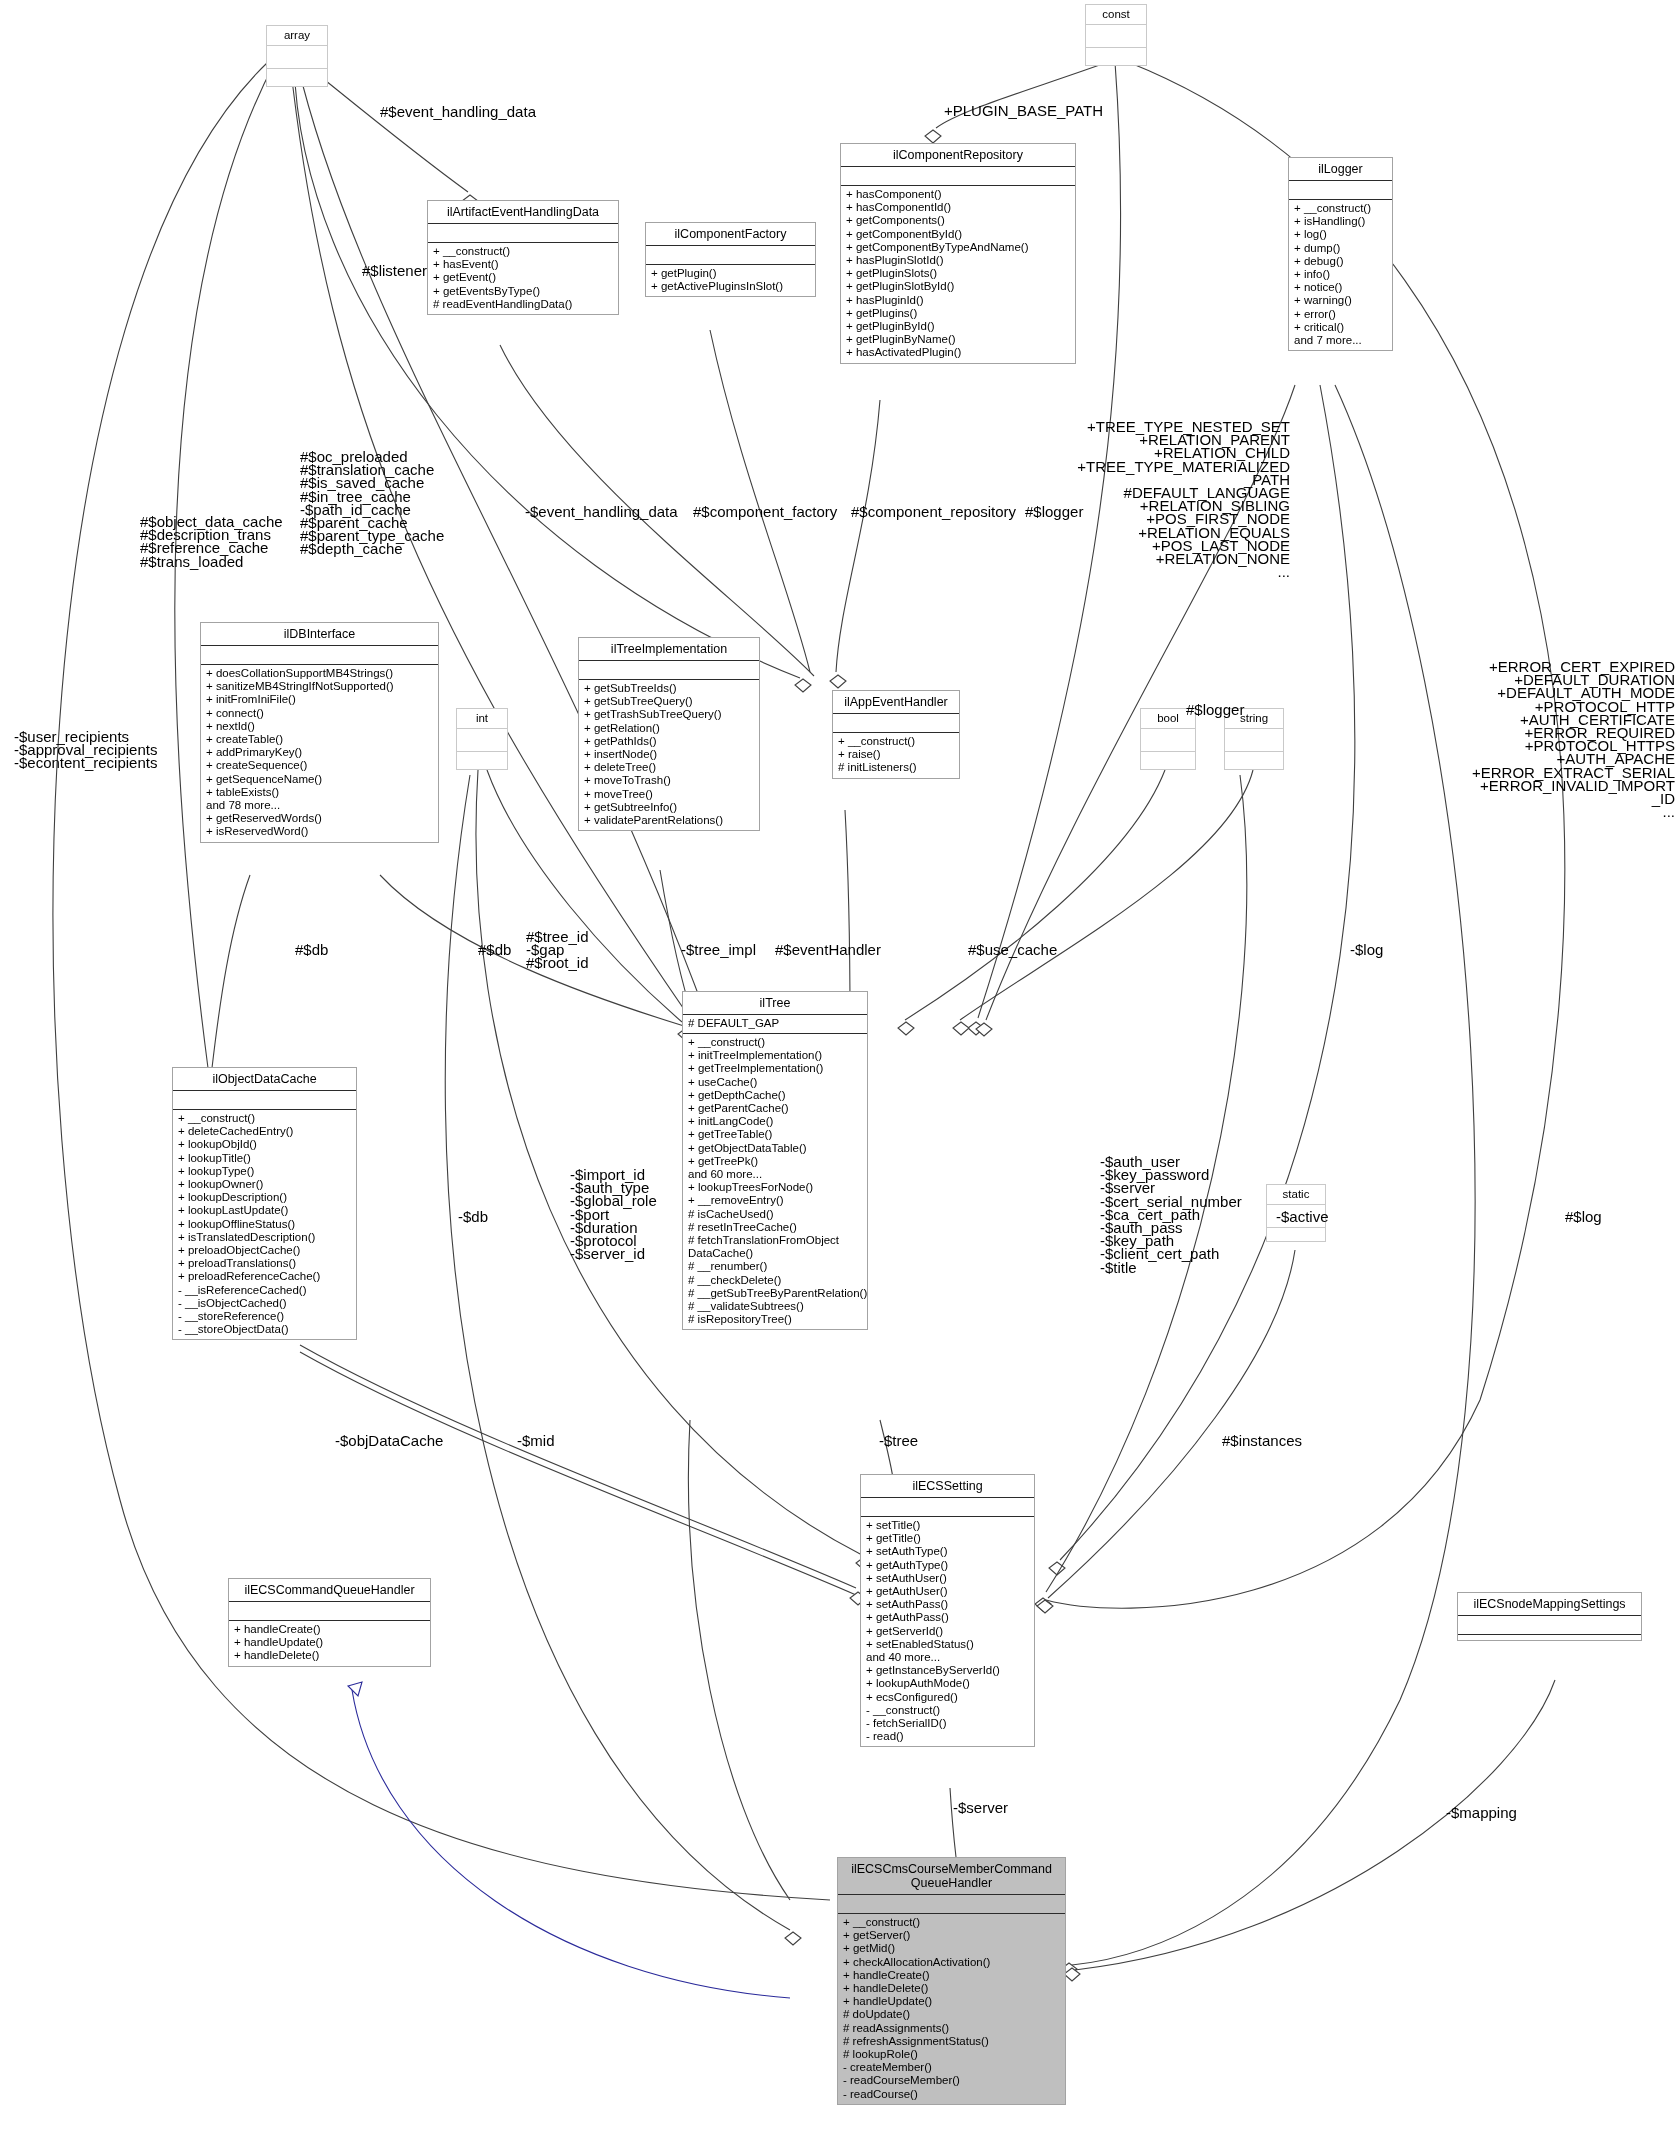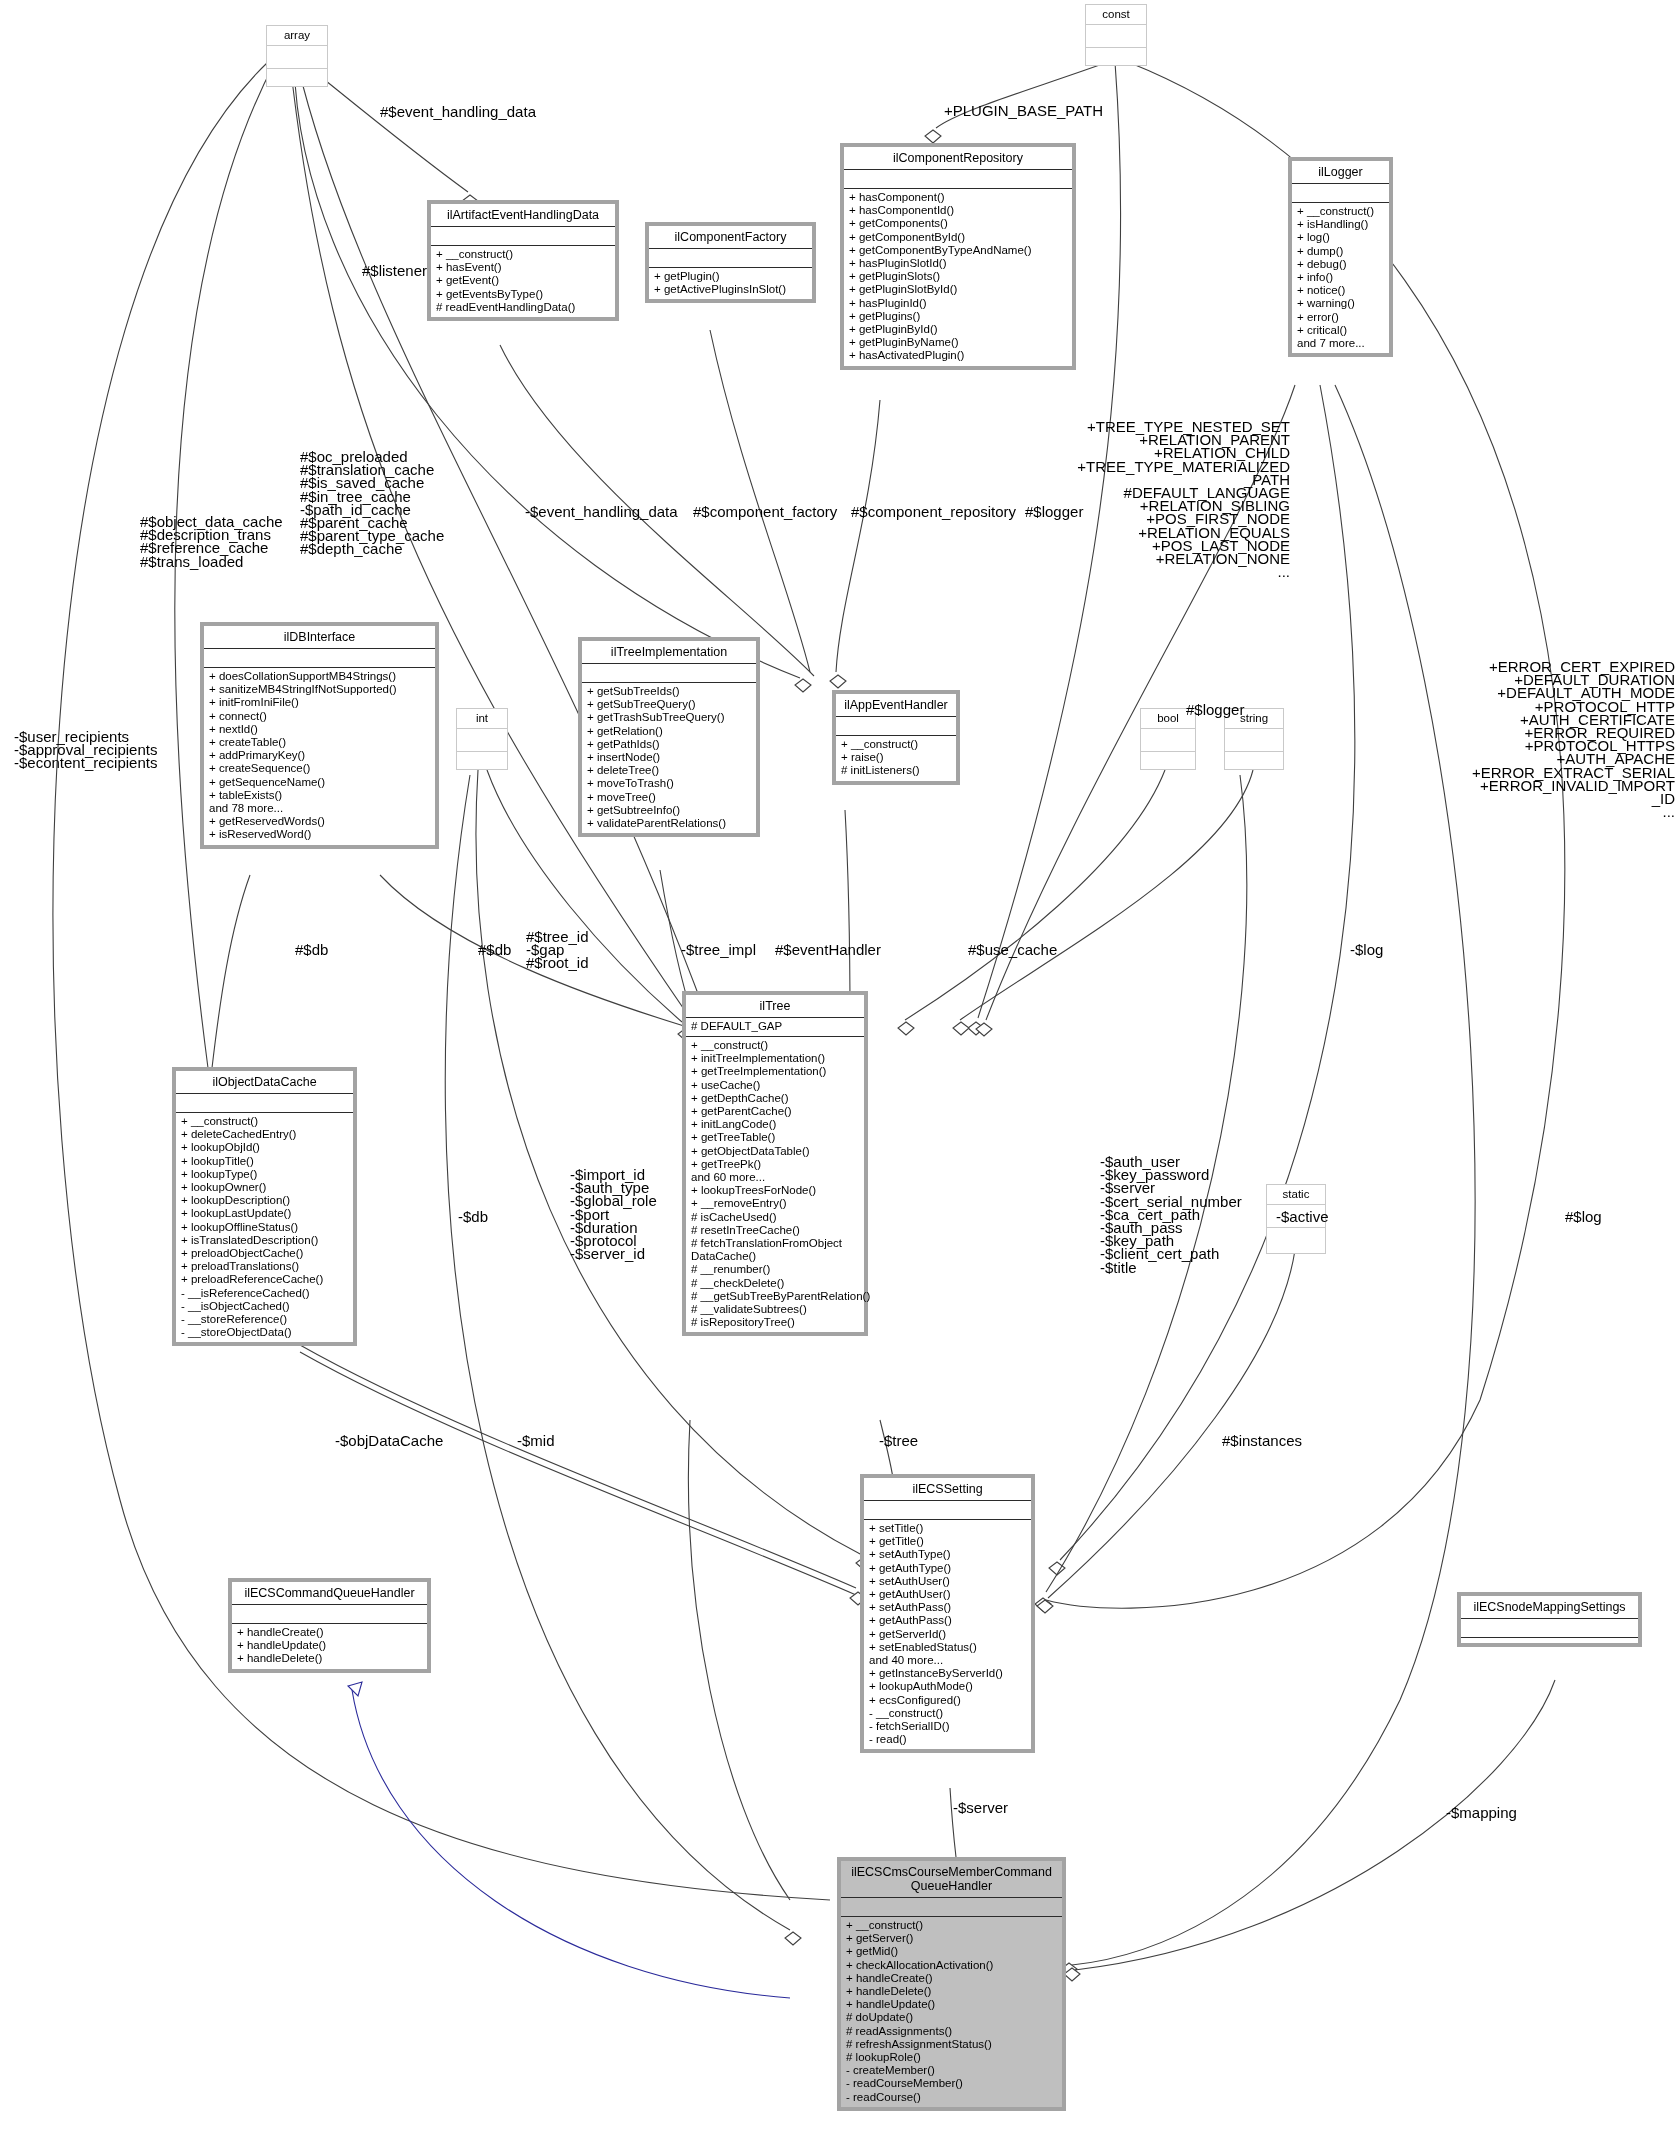--- a/index.html
+++ b/index.html
@@ -7,21 +7,21 @@
     font-family:"Liberation Sans", sans-serif;
     width:1679px; height:2137px; position:relative; overflow:hidden;
     -webkit-font-smoothing:antialiased;
   }
   #canvas{position:absolute; left:0; top:0; width:1679px; height:2137px;}
   svg.edges{position:absolute;left:0;top:0;width:1679px;height:2137px;pointer-events:none;}
 
   
   .uml{
     position:absolute;
-    border:4px solid #a3a3a3;
+    border:1px solid #a3a3a3;
     background:#ffffff;
     box-sizing:border-box;
     font-size:11.5px;
     line-height:13.2px;
     color:#000;
     z-index:5;
   }
   .uml .title{
     text-align:center;
     padding:4px 4px 4px;
@@ -199,21 +199,21 @@
     <div class="r2"></div>
     <div class="r3"></div>
   </div>
 
   <div class="tinybox" style="left:1224px;top:708px;width:60px;height:62px;">
     <div class="title">string</div>
     <div class="r2"></div>
     <div class="r3"></div>
   </div>
 
-  <div class="tinybox" style="left:1266px;top:1184px;width:60px;height:70px;">
+  <div class="tinybox" style="left:1266px;top:1184px;width:60px;height:58px;">
     <div class="title">static</div>
     <div class="r2"></div>
     <div class="r3"></div>
   </div>
 
   <div class="uml" style="left:427px;top:200px;width:192px;">
     <div class="title">ilArtifactEventHandlingData</div>
     <div class="attrs"></div>
     <div class="ops">
         <div>+ __construct()</div>

